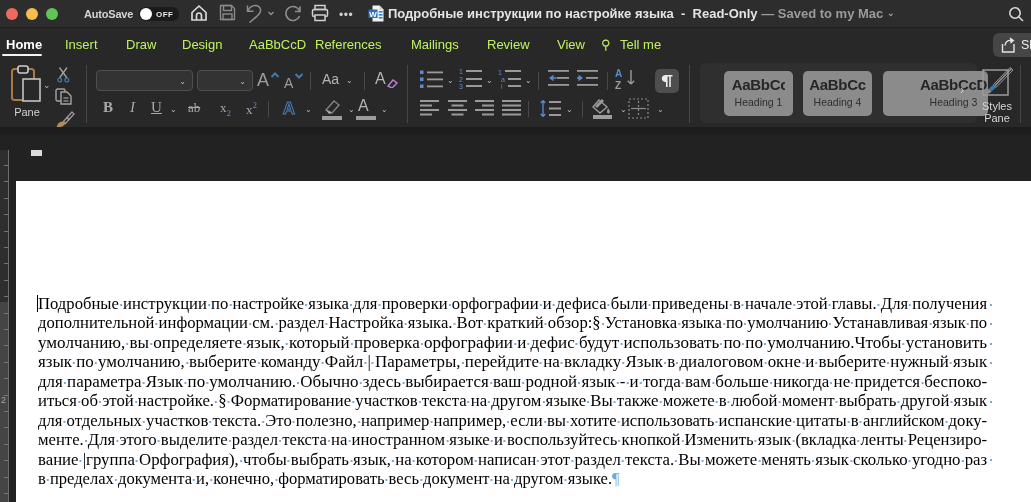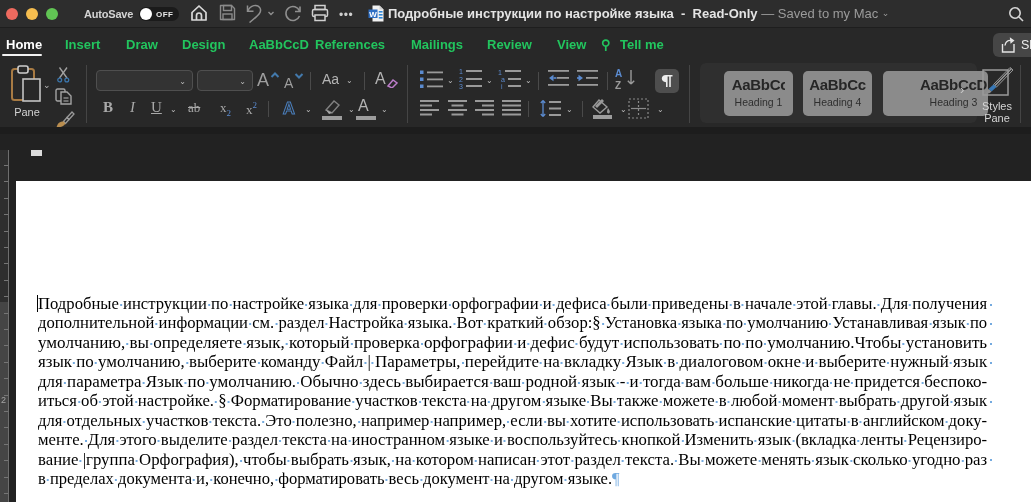--- a/index.html
+++ b/index.html
@@ -7,24 +7,24 @@
   .abs{position:absolute;}
   
   #titlebar{left:0;top:0;width:1031px;height:27px;background:#2d2d2d;}
   .tl{width:12px;height:12px;border-radius:50%;top:8px;}
   #autosave{left:84px;top:8px;color:#d4d4d4;font-size:11px;font-weight:700;letter-spacing:-0.2px;}
   #toggle{left:139px;top:7px;width:40px;height:14px;background:#1b1b1b;border-radius:7px;}
   #knob{left:1px;top:1px;width:12px;height:12px;background:#fff;border-radius:50%;}
   #offtxt{left:17px;top:3px;color:#e8e8e8;font-size:8px;font-weight:700;letter-spacing:.5px;}
   .tbicon{top:4px;}
   #title{left:388px;top:6px;font-size:13px;color:#e4e4e4;font-weight:700;white-space:nowrap;}
-  #title .dim{color:#9b9b9b;font-weight:400;}
+  #title .dim{color:#9b9b9b;font-weight:700;}
   
   #menubar{left:0;top:27px;width:1031px;height:33px;background:#282828;border-top:1px solid #1e1e1e;box-sizing:border-box;}
-  .tab{top:9px;color:#22c55e;font-size:13px;font-weight:bold;}
+  .tab{top:9px;color:#bef264;font-size:13px;}
   #hometab{font-weight:700;color:#fff;}
   #homeline{left:2px;top:54px;width:40px;height:2px;background:#f2f2f2;border-radius:1px;}
   #sharebtn{left:993px;top:33px;width:45px;height:24px;background:#464646;border-radius:6px 0 0 6px;color:#e8e8e8;font-size:12px;}
   
   #ribbon{left:0;top:60px;width:1031px;height:67px;background:#282828;}
   #ribbonsep{left:0;top:127px;width:1031px;height:7px;background:#1d1d1d;}
   .vsep{width:1px;top:5px;height:58px;background:#454545;}
   .combo{height:21px;background:#333;border:1px solid #4f4f4f;border-radius:4px;box-sizing:border-box;}
   .stylecard{top:11px;width:69px;height:45px;background:#8b8b8b;border-radius:5px;overflow:hidden;text-align:center;}
   .cardtxt{margin-top:5px;font-size:15px;font-weight:700;color:#262626;letter-spacing:-0.3px;white-space:nowrap;}

